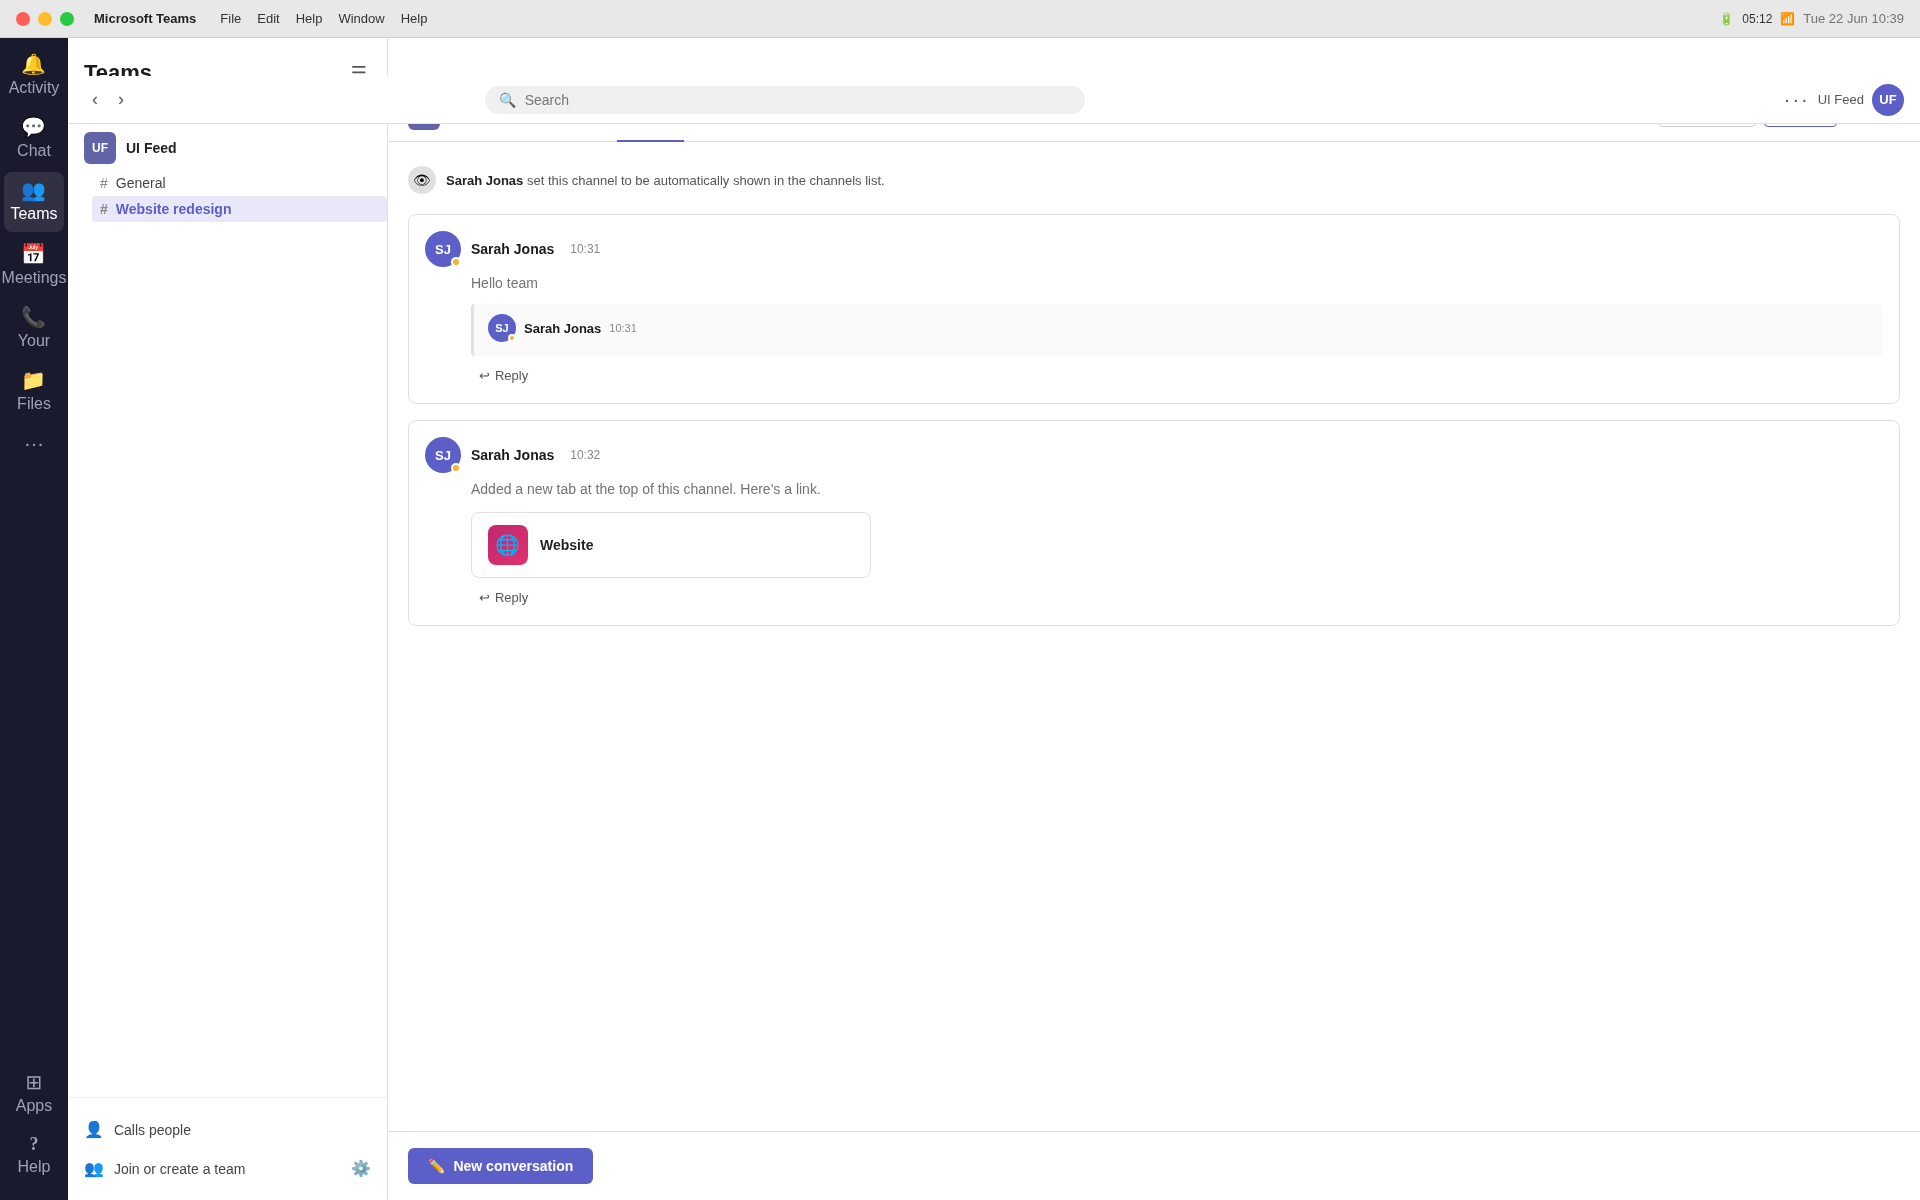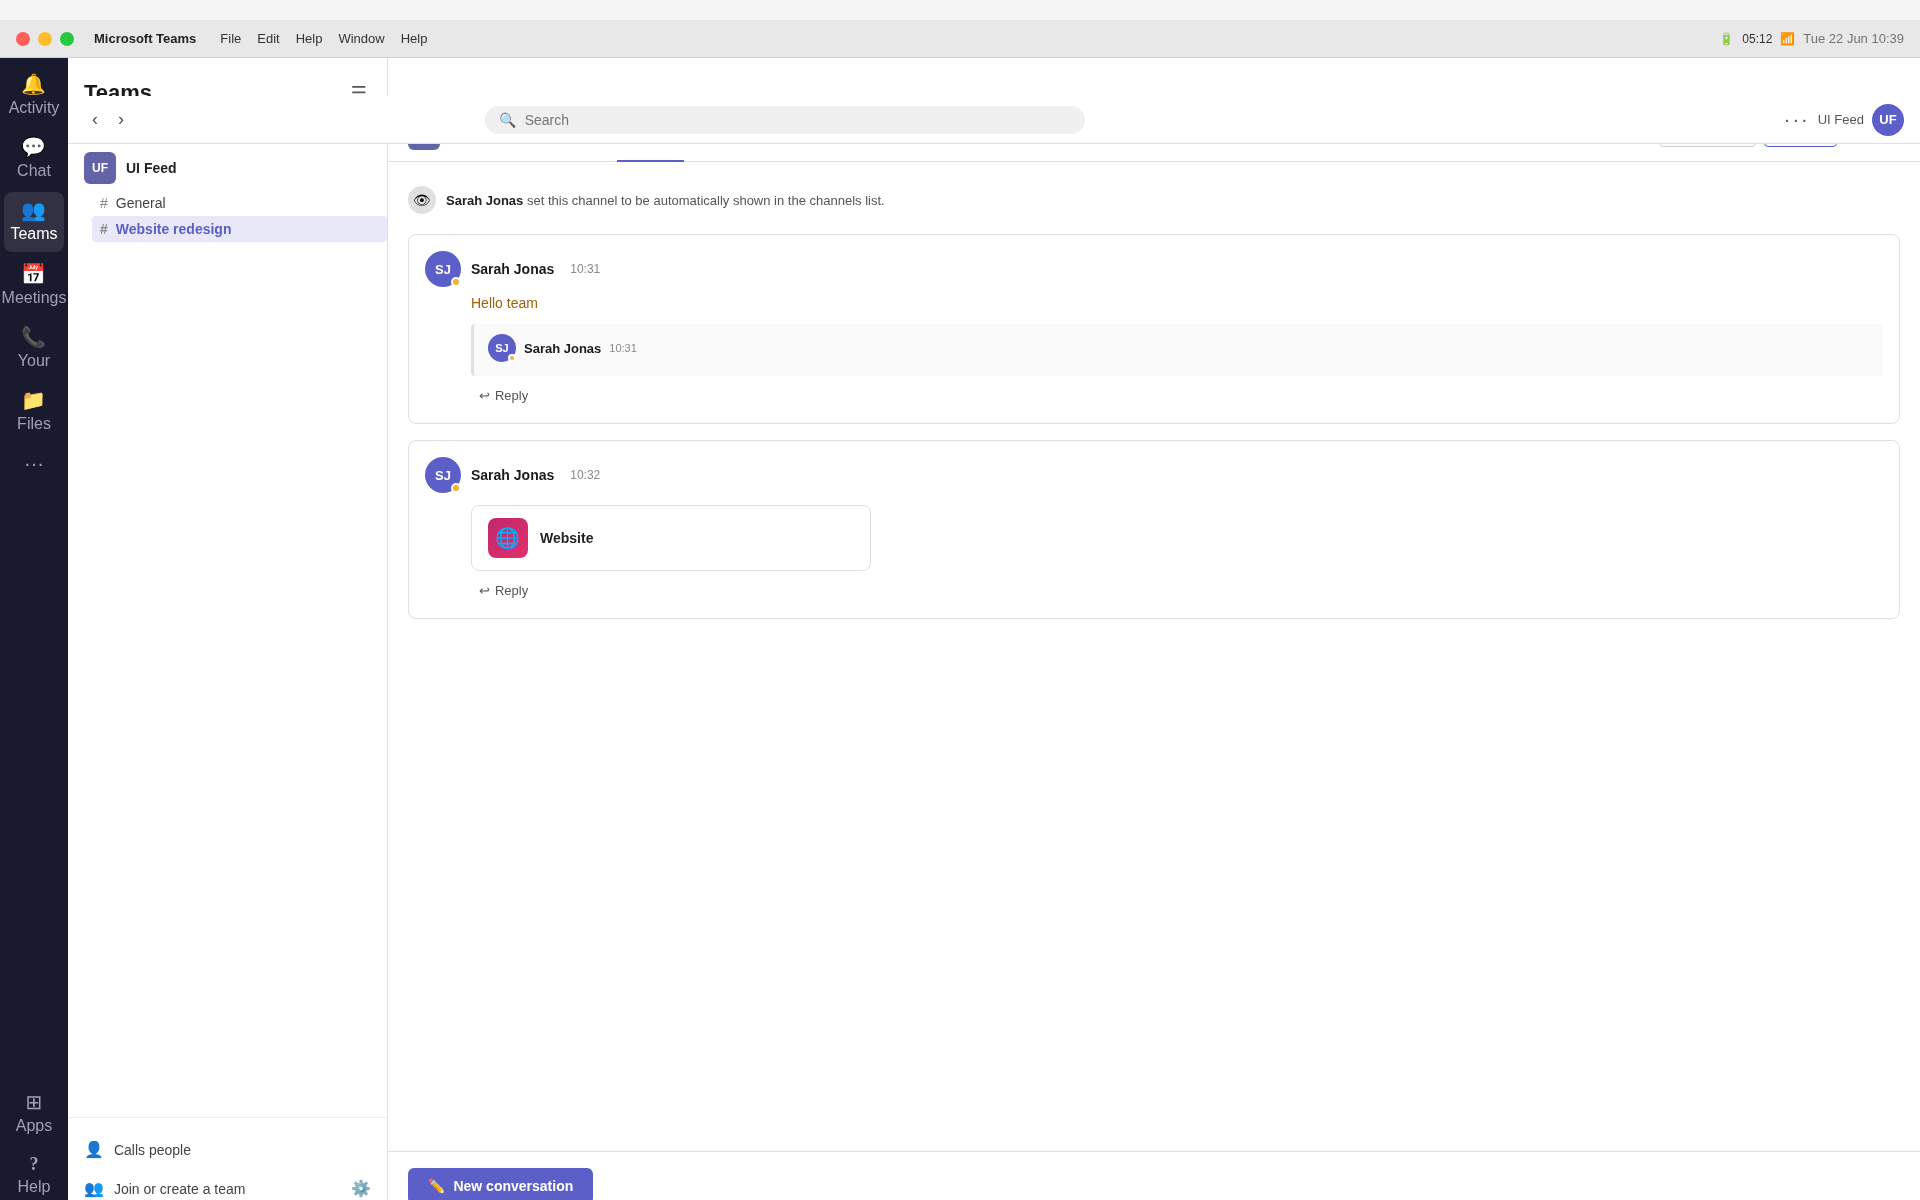--- a/index.html
+++ b/index.html
@@ -7,21 +7,20 @@
 
     
     .title-bar {
       height: 38px;
       background: #e8e8e8;
       display: flex;
       align-items: center;
       padding: 0 16px;
       gap: 12px;
       border-bottom: 1px solid #d0d0d0;
-      margin-top: 20px;
     }
     .title-bar-traffic {
       display: flex; gap: 8px;
     }
     .traffic-btn {
       width: 14px; height: 14px; border-radius: 50%;
     }
     .traffic-close { background: #ff5f56; }
     .traffic-min { background: #ffbd2e; }
     .traffic-max { background: #27c93f; }
@@ -382,21 +381,21 @@
       flex-shrink: 0;
       position: relative;
     }
     .msg-avatar .status-dot {
       position: absolute; bottom: 0; right: 0;
       width: 10px; height: 10px; border-radius: 50%;
       background: #f0b429; border: 2px solid #fff;
     }
     .msg-sender { font-size: 14px; font-weight: 600; color: #1a1a1a; }
     .msg-time { font-size: 12px; color: #888; margin-left: 6px; }
-    .msg-body { font-size: 14px; color: #a16207; line-height: 1.5; padding-left: 46px; }
+    .msg-body { font-size: 14px; color: #737373; line-height: 1.5; padding-left: 46px; }
 
     
     .nested-message {
       margin: 10px 0 0 46px;
       padding: 10px 14px;
       border-left: 3px solid #e0e0e0;
       border-radius: 4px;
       background: #fafafa;
     }
     .nested-header {
@@ -675,20 +674,21 @@
 
       <div class="message-card">
         <div class="message-header">
           <div class="msg-avatar">
             <span>SJ</span>
             <span class="status-dot"></span>
           </div>
           <span class="msg-sender">Sarah Jonas</span>
           <span class="msg-time">10:32</span>
         </div>
+        <div class="msg-body">Added a new tab at the top of this channel. Here's a link.</div>
 
         <div class="website-card">
           <div class="website-card-icon">
             <span>🌐</span>
           </div>
           <span class="website-card-label">Website</span>
         </div>
 
         <button class="reply-btn">
           <span>↩</span>

